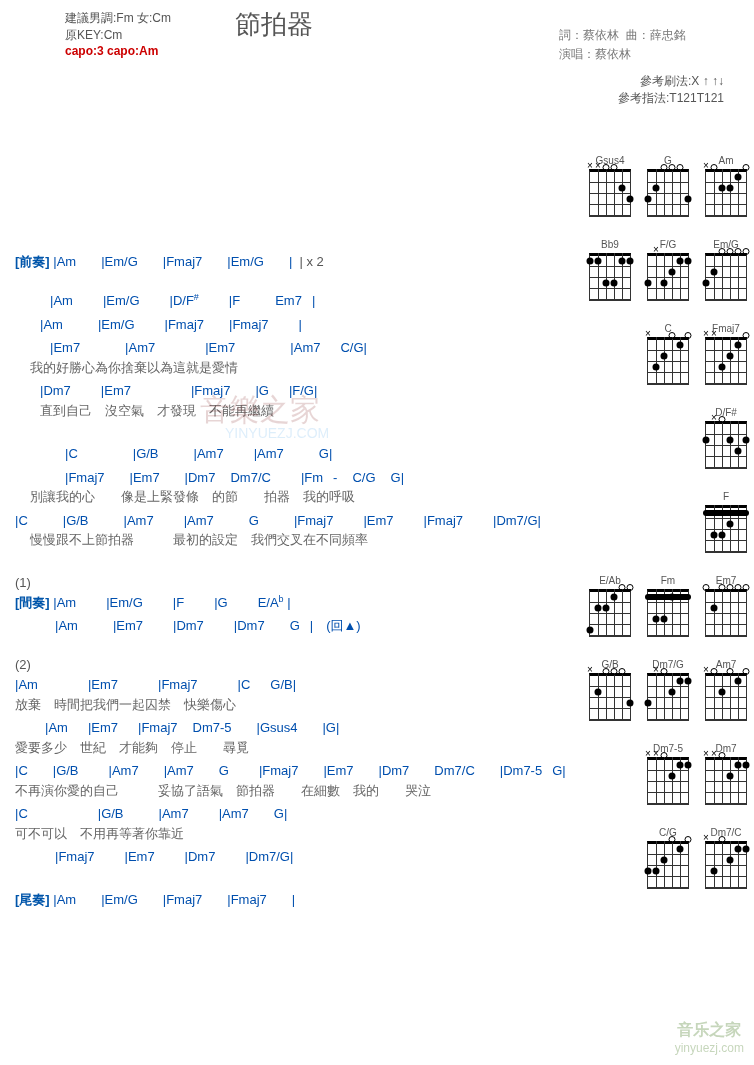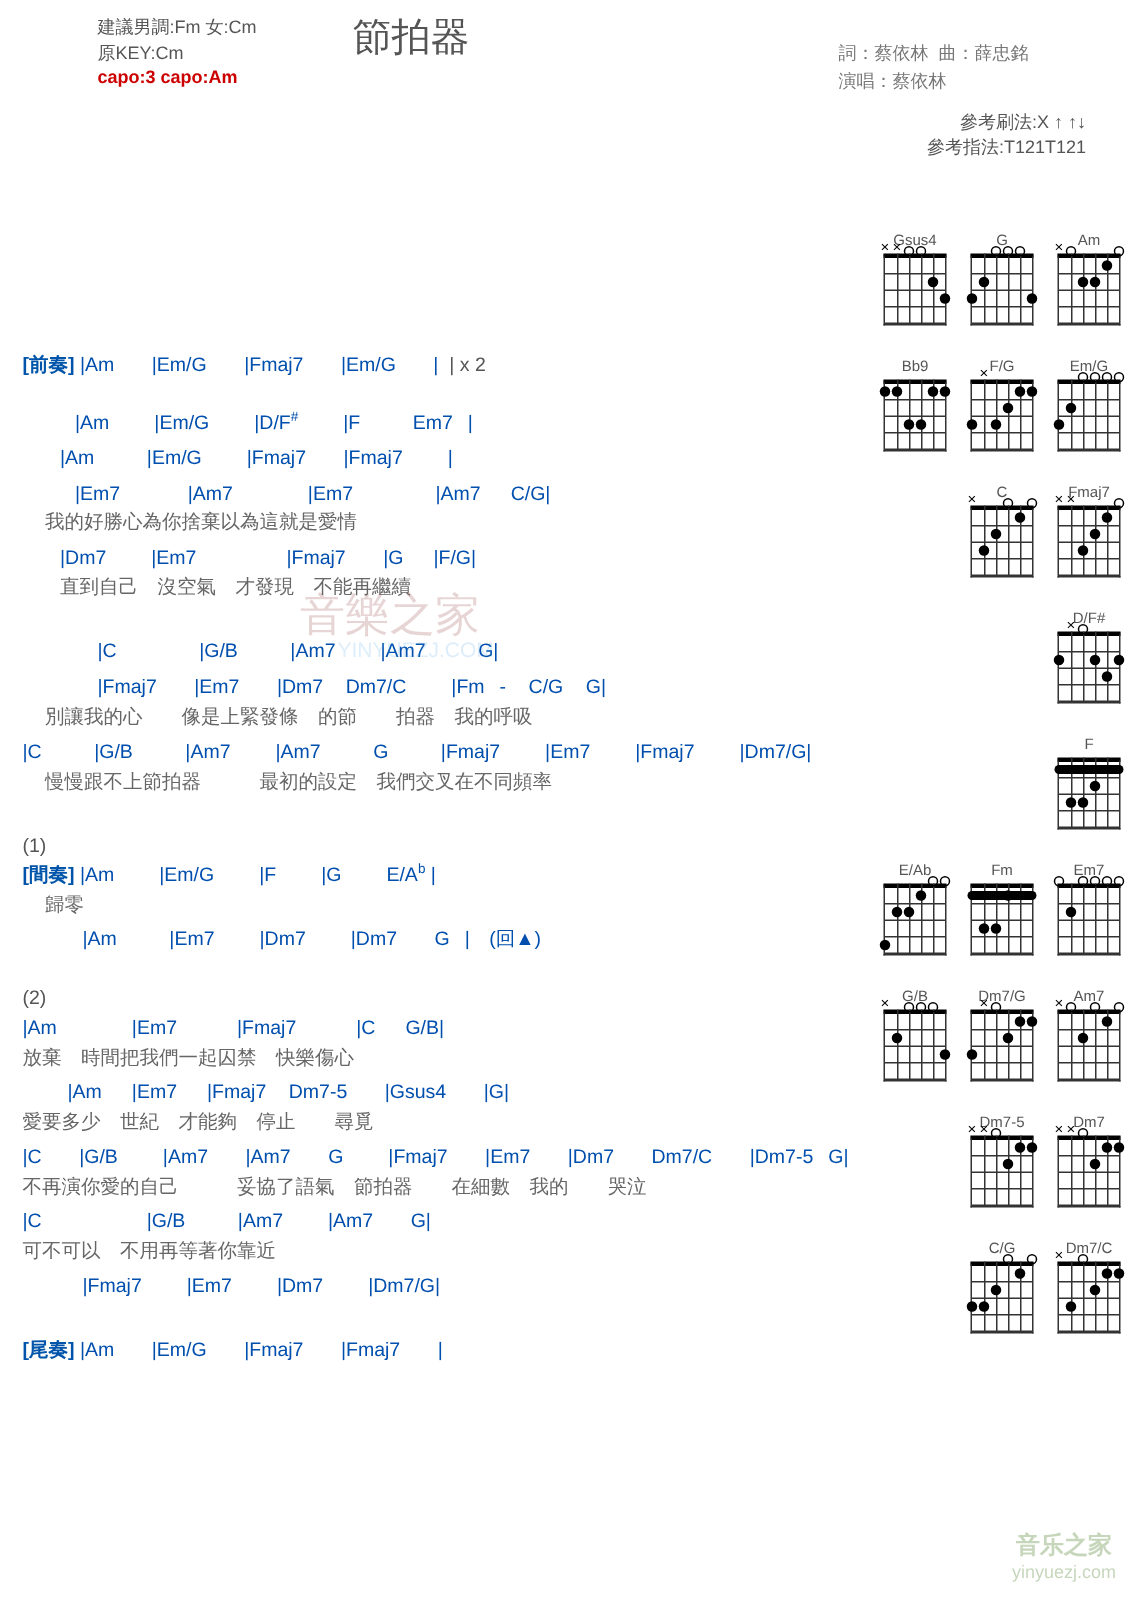--- a/index.html
+++ b/index.html
@@ -74,21 +74,20 @@
       </div><br><div class="pair">
         <div class="line"><span class="sp" style="width:50px"></span><span class="chord">|C</span><span class="sp" style="width:55px"></span><span class="chord">|G/B</span><span class="sp" style="width:35px"></span><span class="chord">|Am7</span><span class="sp" style="width:30px"></span><span class="chord">|Am7</span><span class="sp" style="width:35px"></span><span class="chord">G</span><span class="sp" style="width:0px"></span><span class="chord">|</span><span class="sp" style="width:0px"></span></div>
       </div><div class="pair">
         <div class="line"><span class="sp" style="width:50px"></span><span class="chord">|Fmaj7</span><span class="sp" style="width:25px"></span><span class="chord">|Em7</span><span class="sp" style="width:25px"></span><span class="chord">|Dm7</span><span class="sp" style="width:15px"></span><span class="chord">Dm7/C</span><span class="sp" style="width:30px"></span><span class="chord">|Fm</span><span class="sp" style="width:10px"></span><span class="chord">-</span><span class="sp" style="width:15px"></span><span class="chord">C/G</span><span class="sp" style="width:15px"></span><span class="chord">G</span><span class="sp" style="width:0px"></span><span class="chord">|</span><span class="sp" style="width:0px"></span></div>
         <div class="line lyric"><span class="sp" style="width:15px"></span>別讓我的心　　像是上緊發條　的節　　拍器　我的呼吸</div>
       </div><div class="pair">
         <div class="line"><span class="sp" style="width:0px"></span><span class="chord">|C</span><span class="sp" style="width:35px"></span><span class="chord">|G/B</span><span class="sp" style="width:35px"></span><span class="chord">|Am7</span><span class="sp" style="width:30px"></span><span class="chord">|Am7</span><span class="sp" style="width:35px"></span><span class="chord">G</span><span class="sp" style="width:35px"></span><span class="chord">|Fmaj7</span><span class="sp" style="width:30px"></span><span class="chord">|Em7</span><span class="sp" style="width:30px"></span><span class="chord">|Fmaj7</span><span class="sp" style="width:30px"></span><span class="chord">|Dm7/G</span><span class="sp" style="width:0px"></span><span class="chord">|</span><span class="sp" style="width:0px"></span></div>
         <div class="line lyric"><span class="sp" style="width:15px"></span>慢慢跟不上節拍器　　　最初的設定　我們交叉在不同頻率</div>
       </div><br><div class="line">(1)</div><div class="pair">
         <div class="line"><span class="sec">[間奏]</span> <span class="chord">|Am</span><span class="sp" style="width:30px"></span><span class="chord">|Em/G</span><span class="sp" style="width:30px"></span><span class="chord">|F</span><span class="sp" style="width:30px"></span><span class="chord">|G</span><span class="sp" style="width:30px"></span><span class="chord">E/A</span><sup class="chord">b</sup><span class="sp" style="width:0px"></span> <span class="chord">|</span></div>
-        <div class="line lyric"><span class="sp" style="width:15px"></span>歸零</div>
       </div><div class="line"><span class="sp" style="width:40px"></span><span class="chord">|Am</span><span class="sp" style="width:35px"></span><span class="chord">|Em7</span><span class="sp" style="width:30px"></span><span class="chord">|Dm7</span><span class="sp" style="width:30px"></span><span class="chord">|Dm7</span><span class="sp" style="width:25px"></span><span class="chord">G</span><span class="sp" style="width:10px"></span><span class="chord">|　(回▲)</span><span class="sp" style="width:0px"></span></div><br><div class="line">(2)</div><div class="pair">
         <div class="line"><span class="sp" style="width:0px"></span><span class="chord">|Am</span><span class="sp" style="width:50px"></span><span class="chord">|Em7</span><span class="sp" style="width:40px"></span><span class="chord">|Fmaj7</span><span class="sp" style="width:40px"></span><span class="chord">|C</span><span class="sp" style="width:20px"></span><span class="chord">G/B</span><span class="sp" style="width:0px"></span><span class="chord">|</span><span class="sp" style="width:0px"></span></div>
         <div class="line lyric"><span class="sp" style="width:0px"></span>放棄　時間把我們一起囚禁　快樂傷心</div>
       </div><div class="pair">
         <div class="line"><span class="sp" style="width:30px"></span><span class="chord">|Am</span><span class="sp" style="width:20px"></span><span class="chord">|Em7</span><span class="sp" style="width:20px"></span><span class="chord">|Fmaj7</span><span class="sp" style="width:15px"></span><span class="chord">Dm7-5</span><span class="sp" style="width:25px"></span><span class="chord">|Gsus4</span><span class="sp" style="width:25px"></span><span class="chord">|G</span><span class="sp" style="width:0px"></span><span class="chord">|</span><span class="sp" style="width:0px"></span></div>
         <div class="line lyric"><span class="sp" style="width:0px"></span>愛要多少　世紀　才能夠　停止　　尋覓</div>
       </div><div class="pair">
         <div class="line"><span class="sp" style="width:0px"></span><span class="chord">|C</span><span class="sp" style="width:25px"></span><span class="chord">|G/B</span><span class="sp" style="width:30px"></span><span class="chord">|Am7</span><span class="sp" style="width:25px"></span><span class="chord">|Am7</span><span class="sp" style="width:25px"></span><span class="chord">G</span><span class="sp" style="width:30px"></span><span class="chord">|Fmaj7</span><span class="sp" style="width:25px"></span><span class="chord">|Em7</span><span class="sp" style="width:25px"></span><span class="chord">|Dm7</span><span class="sp" style="width:25px"></span><span class="chord">Dm7/C</span><span class="sp" style="width:25px"></span><span class="chord">|Dm7-5</span><span class="sp" style="width:10px"></span><span class="chord">G</span><span class="sp" style="width:0px"></span><span class="chord">|</span><span class="sp" style="width:0px"></span></div>
         <div class="line lyric"><span class="sp" style="width:0px"></span>不再演你愛的自己　　　妥協了語氣　節拍器　　在細數　我的　　哭泣</div>
       </div><div class="pair">

